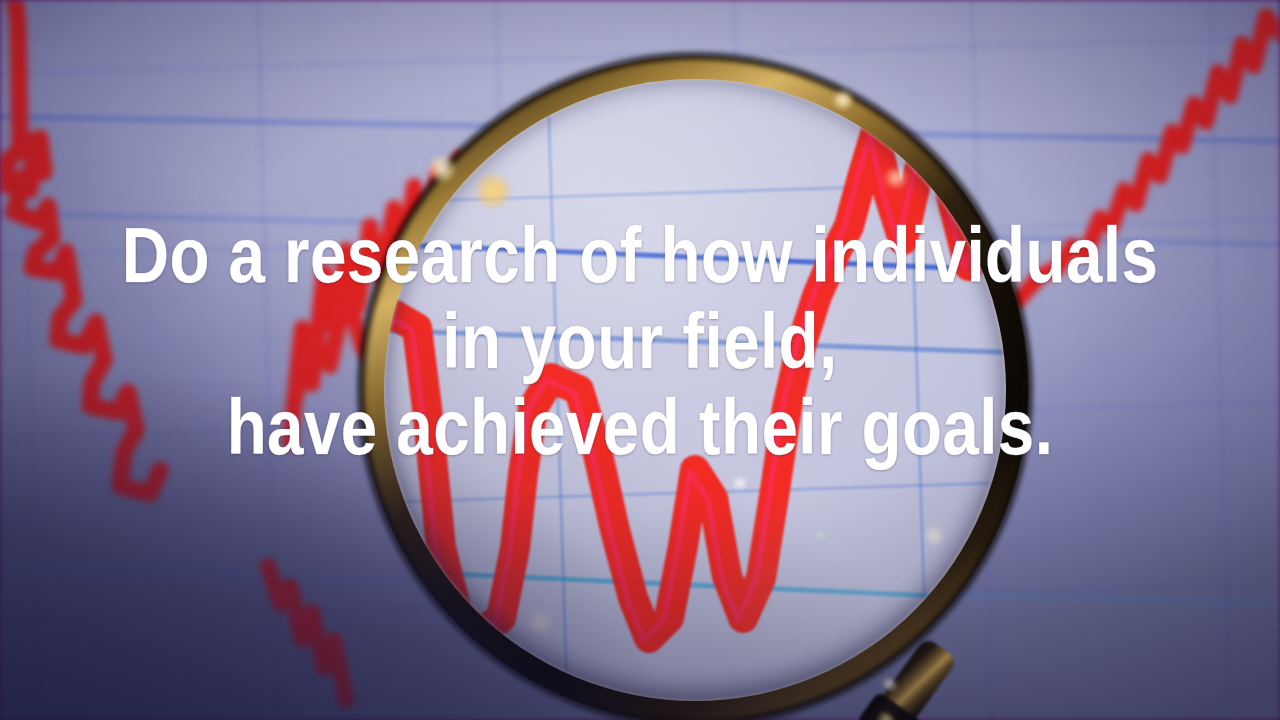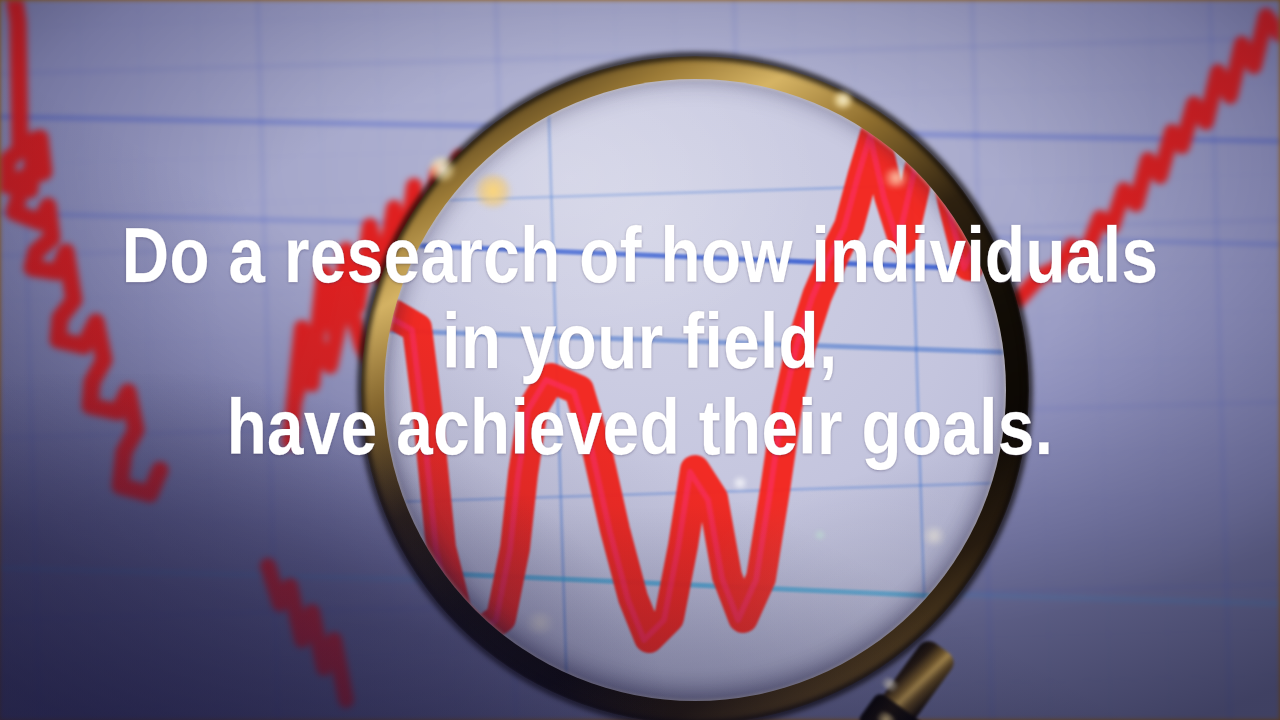--- a/index.html
+++ b/index.html
@@ -6,21 +6,21 @@
   html,body{margin:0;padding:0;background:#000;}
   body{
     font-family:"Liberation Sans", sans-serif;
     -webkit-font-smoothing:antialiased;
   }
   #frame{
     position:relative;
     width:1280px;
     height:720px;
     overflow:hidden;
-    background:#a16207;
+    background:#701a75;
   }
 
   
   .photo{
     position:absolute; inset:0;
     overflow:hidden;
   }
   .paper{
     position:absolute;
     left:-6%; top:-6%; width:112%; height:112%;

